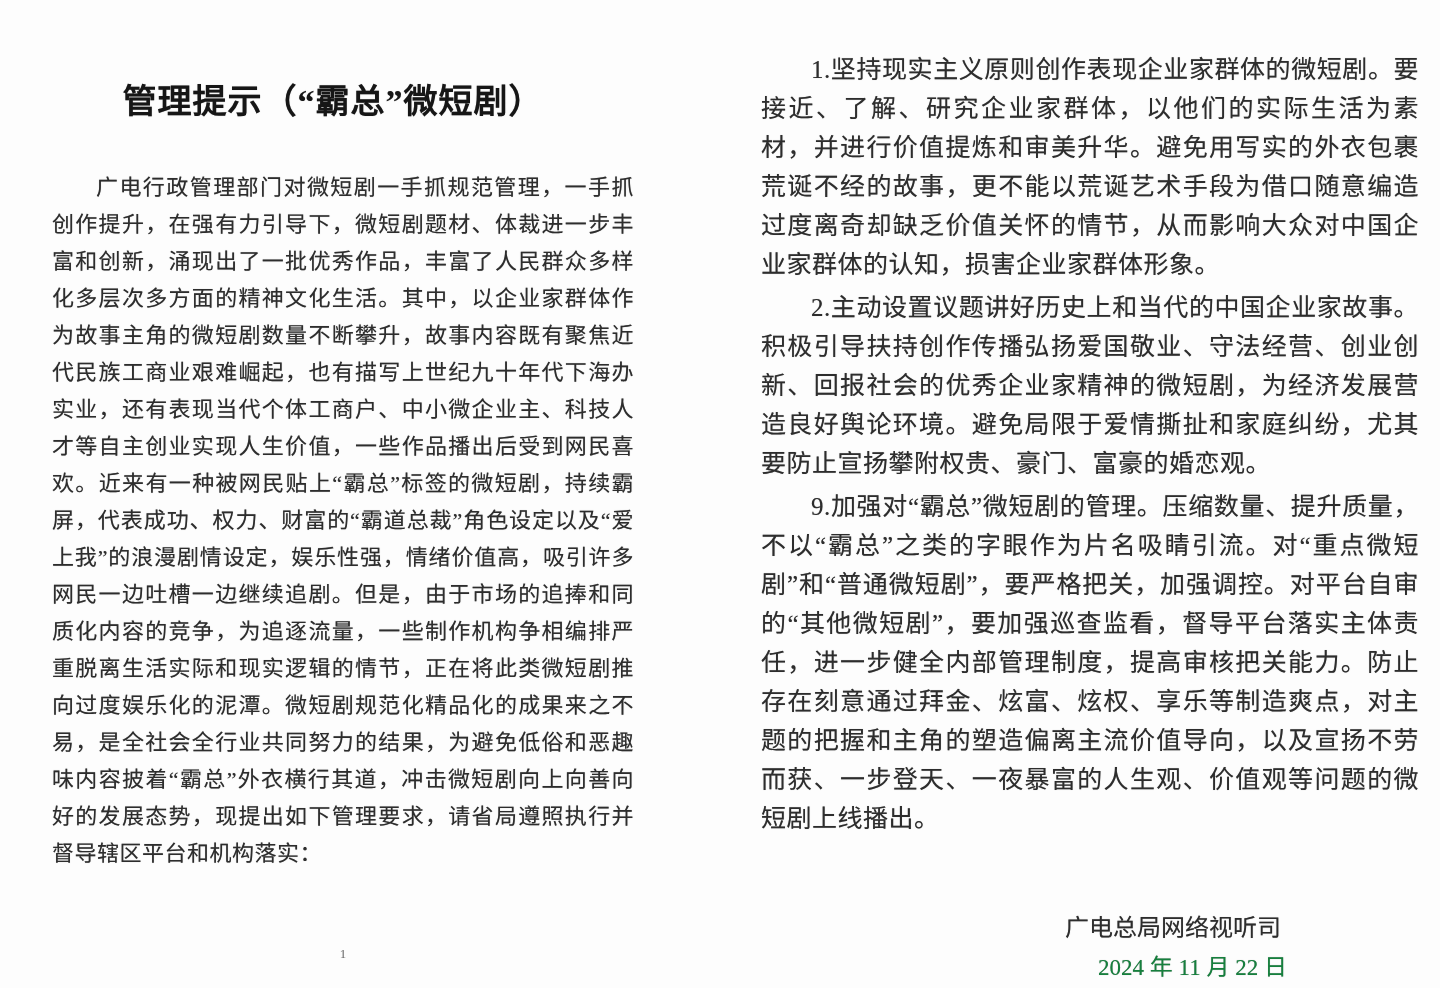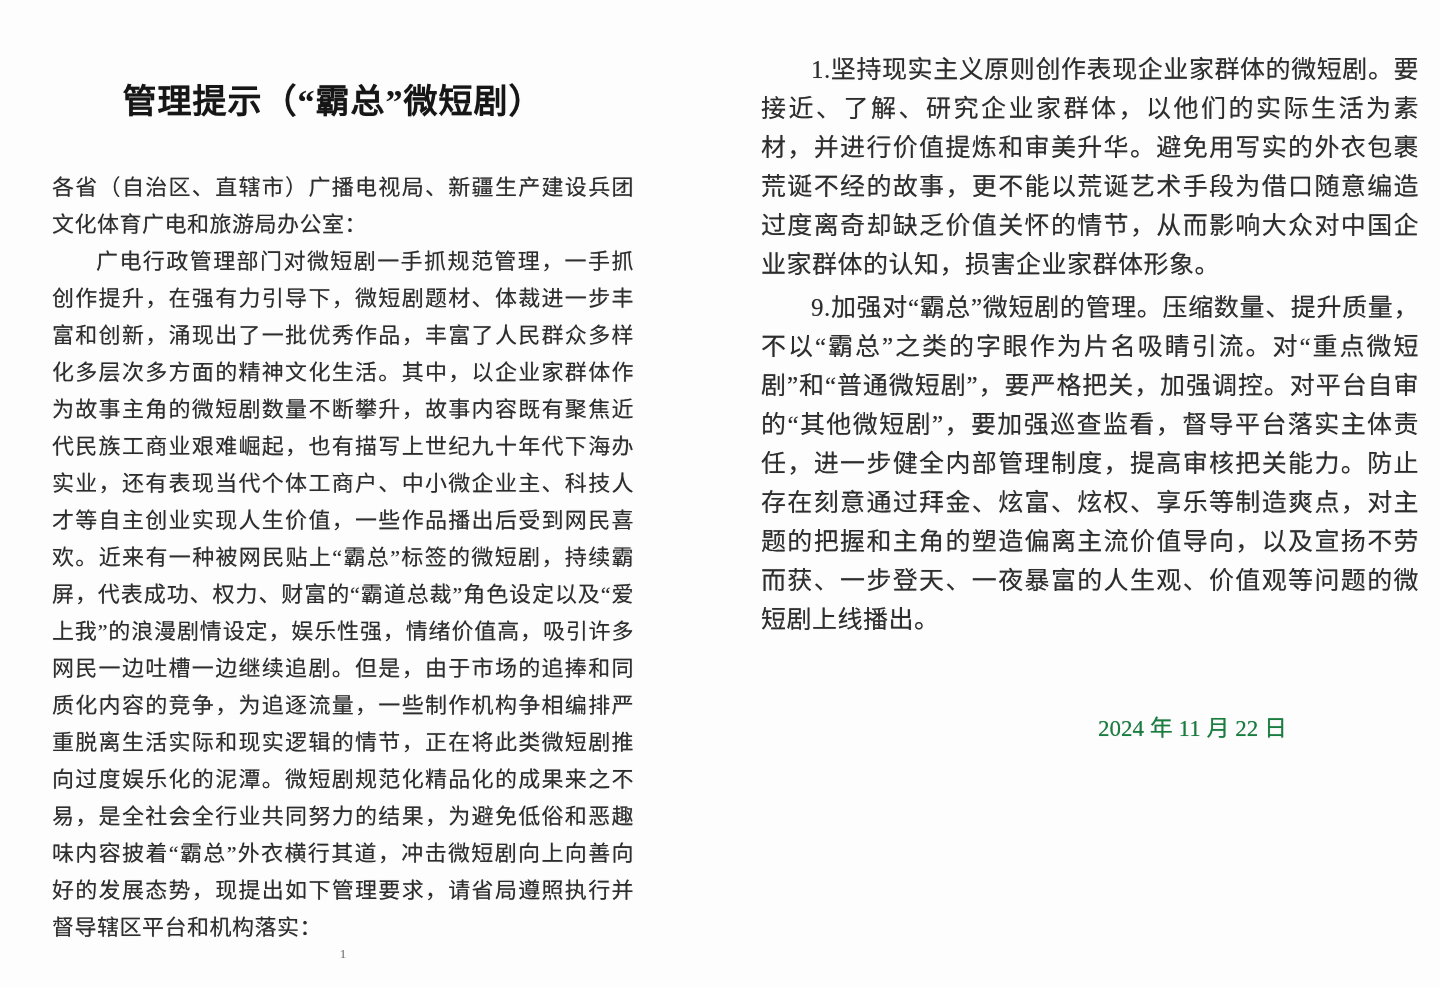--- a/index.html
+++ b/index.html
@@ -83,28 +83,29 @@
     text-shadow: none;
   }
 </style>
 </head>
 <body>
 
 <div class="scan-sheet">
 
   <div class="page-left">
     <h1 class="doc-title">管理提示（“霸总”微短剧）</h1>
-    <p class="para">各省（自治区、直辖市）广播电视局、新疆生产建设兵团文化体育广电和旅游局办公室：</p>
     <p class="para indent">广电行政管理部门对微短剧一手抓规范管理，一手抓创作提升，在强有力引导下，微短剧题材、体裁进一步丰富和创新，涌现出了一批优秀作品，丰富了人民群众多样化多层次多方面的精神文化生活。其中，以企业家群体作为故事主角的微短剧数量不断攀升，故事内容既有聚焦近代民族工商业艰难崛起，也有描写上世纪九十年代下海办实业，还有表现当代个体工商户、中小微企业主、科技人才等自主创业实现人生价值，一些作品播出后受到网民喜欢。近来有一种被网民贴上“霸总”标签的微短剧，持续霸屏，代表成功、权力、财富的“霸道总裁”角色设定以及“爱上我”的浪漫剧情设定，娱乐性强，情绪价值高，吸引许多网民一边吐槽一边继续追剧。但是，由于市场的追捧和同质化内容的竞争，为追逐流量，一些制作机构争相编排严重脱离生活实际和现实逻辑的情节，正在将此类微短剧推向过度娱乐化的泥潭。微短剧规范化精品化的成果来之不易，是全社会全行业共同努力的结果，为避免低俗和恶趣味内容披着“霸总”外衣横行其道，冲击微短剧向上向善向好的发展态势，现提出如下管理要求，请省局遵照执行并督导辖区平台和机构落实：</p>
   </div>
 
   <div class="page-number">1</div>
 
   <div class="page-right">
     <p class="directive">1.坚持现实主义原则创作表现企业家群体的微短剧。要接近、了解、研究企业家群体，以他们的实际生活为素材，并进行价值提炼和审美升华。避免用写实的外衣包裹荒诞不经的故事，更不能以荒诞艺术手段为借口随意编造过度离奇却缺乏价值关怀的情节，从而影响大众对中国企业家群体的认知，损害企业家群体形象。</p>
+    <p class="directive">2.主动设置议题讲好历史上和当代的中国企业家故事。积极引导扶持创作传播弘扬爱国敬业、守法经营、创业创新、回报社会的优秀企业家精神的微短剧，为经济发展营造良好舆论环境。避免局限于爱情撕扯和家庭纠纷，尤其要防止宣扬攀附权贵、豪门、富豪的婚恋观。</p>
     <p class="directive">9.加强对“霸总”微短剧的管理。压缩数量、提升质量，不以“霸总”之类的字眼作为片名吸睛引流。对“重点微短剧”和“普通微短剧”，要严格把关，加强调控。对平台自审的“其他微短剧”，要加强巡查监看，督导平台落实主体责任，进一步健全内部管理制度，提高审核把关能力。防止存在刻意通过拜金、炫富、炫权、享乐等制造爽点，对主题的把握和主角的塑造偏离主流价值导向，以及宣扬不劳而获、一步登天、一夜暴富的人生观、价值观等问题的微短剧上线播出。</p>
 
     <div class="signature-block">
+      <div class="signer-line">广电总局网络视听司</div>
       <div class="date-line">2024 年 11 月 22 日</div>
     </div>
   </div>
 
 </div>
 
 </body></html>

